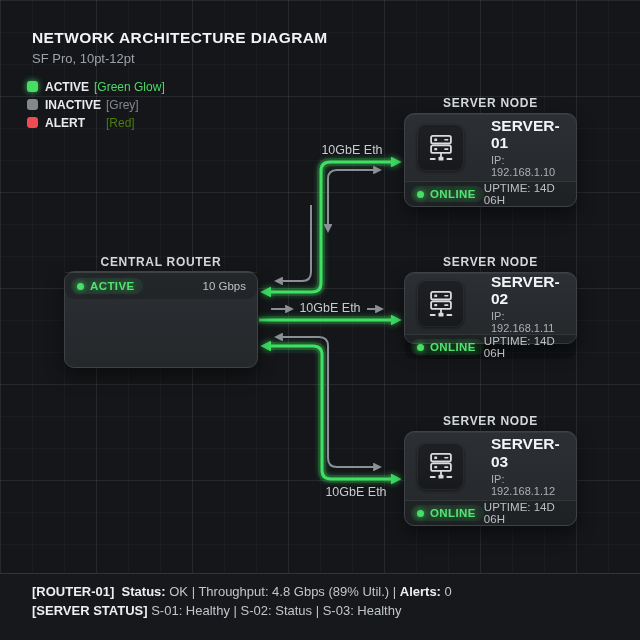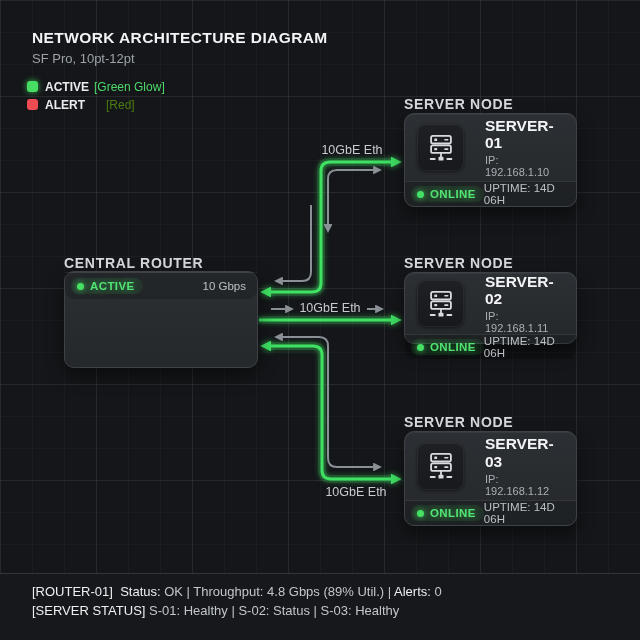--- a/index.html
+++ b/index.html
@@ -22,28 +22,28 @@
   
   .legend-row{display:flex;align-items:center;height:13px;}
   .swatch{width:11px;height:11px;border-radius:3px;margin-right:7px;flex:0 0 auto;}
   .swatch-glow{box-shadow:0 0 6px rgba(71,221,99,.8);}
   .legend-label{font-size:12px;font-weight:600;color:#e9ebed;margin-right:5px;}
   .legend-note{font-size:12px;}
   .note-green{color:#4cd968;}
   .note-grey{color:#85898e;}
   .note-red{color:#4d7c0f;margin-left:16px;}
   
-  .node-label{font-size:14px;font-weight:700;color:#d7dadd;letter-spacing:.7px;text-align:left;z-index:2;}
+  .node-label{font-size:12px;font-weight:700;color:#d7dadd;letter-spacing:.7px;text-align:center;z-index:2;}
   .card{
     background:linear-gradient(180deg,#2c2f33,#25282b);
     border:1px solid #3e4246;border-radius:10px;
     box-shadow:0 8px 18px rgba(0,0,0,.45), inset 0 1px 0 rgba(255,255,255,.05);
     z-index:2;display:flex;flex-direction:column;box-sizing:border-box;
   }
-  .card-body{flex:1;display:flex;align-items:center;padding:0 12px;gap:21px;}
+  .card-body{flex:1;display:flex;align-items:center;padding:0 12px;gap:27px;}
   .icon-tile{
     background:linear-gradient(180deg,#1e2023,#17191c);border-radius:9px;
     box-shadow:inset 0 0 0 1px rgba(255,255,255,.06), 0 1px 3px rgba(0,0,0,.5);
     display:flex;align-items:center;justify-content:center;flex:0 0 auto;
   }
   .tile-lg{width:54px;height:54px;}
   .tile-sm{width:47px;height:47px;}
   .card-title{font-weight:700;color:#f3f4f6;line-height:1.1;}
   .t-lg{font-size:17px;}
   .t-sm{font-size:15.5px;}
@@ -65,34 +65,39 @@
   .link-label{font-size:12.5px;color:#c9cccf;transform:translateX(-50%);z-index:1;white-space:nowrap;}
   
   #wires{position:absolute;left:0;top:0;z-index:1;}
   
   .status-bar{
     left:0;top:573px;width:640px;height:67px;background:#16181b;
     border-top:1px solid rgba(255,255,255,.12);box-sizing:border-box;
     padding:9px 32px;z-index:3;
   }
   .sbar-line{font-size:13px;line-height:18.5px;white-space:pre-wrap;}
-  .seg-bold{font-weight:400;color:#edeff1;margin-top:21px;}
+  .seg-bold{font-weight:700;color:#edeff1;margin-top:21px;}
   .seg-normal{color:#c2c6ca;}
 </style>
 </head>
 <body>
 
 <div class="abs title">NETWORK ARCHITECTURE DIAGRAM</div>
 <div class="abs subtitle">SF Pro, 10pt-12pt</div>
 
 <div class="abs" style="left:27px;top:80px;">
   <div class="legend-row" style="margin-bottom:5px;">
     <span class="swatch swatch-glow" style="background: rgb(71, 221, 99);"></span>
     <span class="legend-label">ACTIVE</span>
     <span class="legend-note note-green">[Green Glow]</span>
+  </div>
+  <div class="legend-row" style="margin-bottom:5px;">
+    <span class="swatch" style="background: rgb(132, 136, 141);"></span>
+    <span class="legend-label">INACTIVE</span>
+    <span class="legend-note note-grey">[Grey]</span>
   </div>
   <div class="legend-row">
     <span class="swatch" style="background: rgb(238, 75, 82);"></span>
     <span class="legend-label">ALERT</span>
     <span class="legend-note note-red">[Red]</span>
   </div>
 </div>
 
 <svg id="wires" width="640" height="640" viewBox="0 0 640 640">
   <defs>

